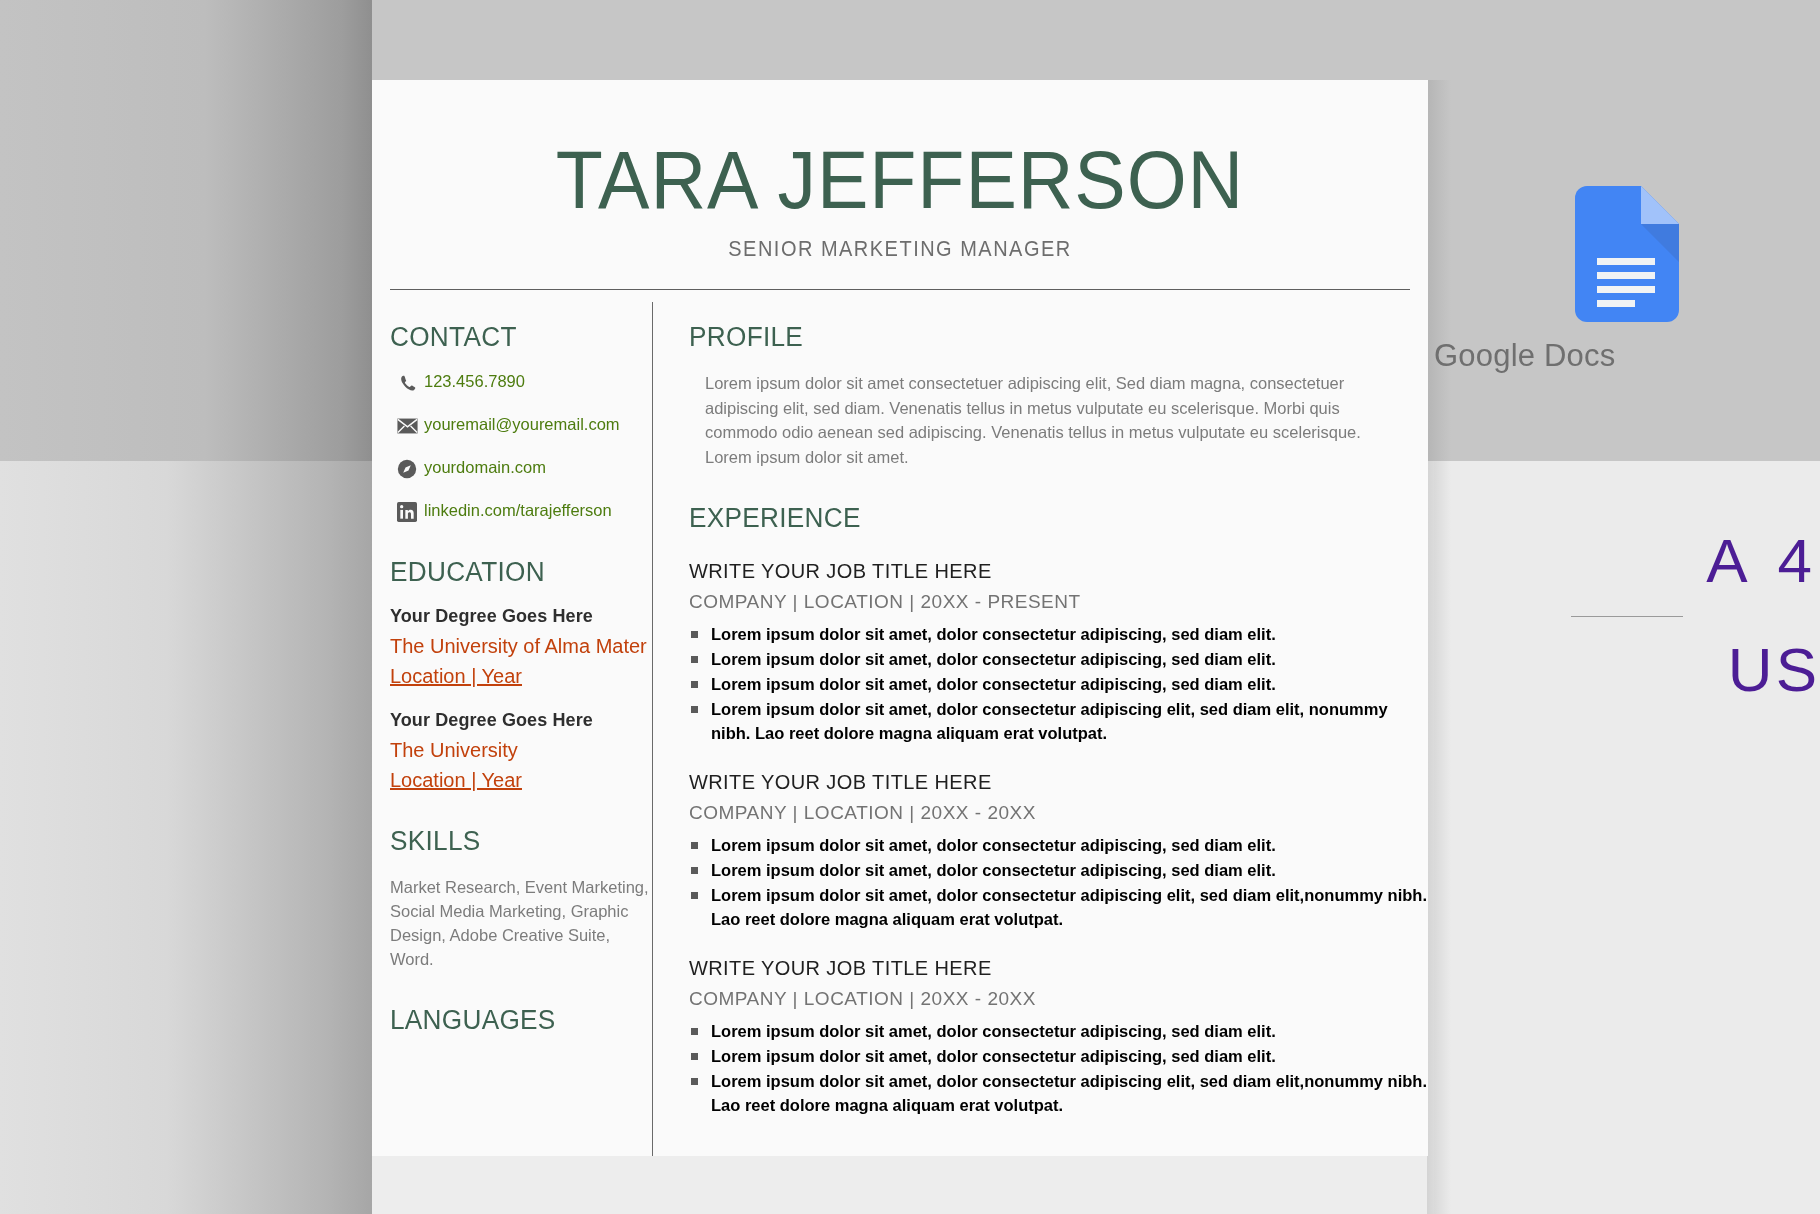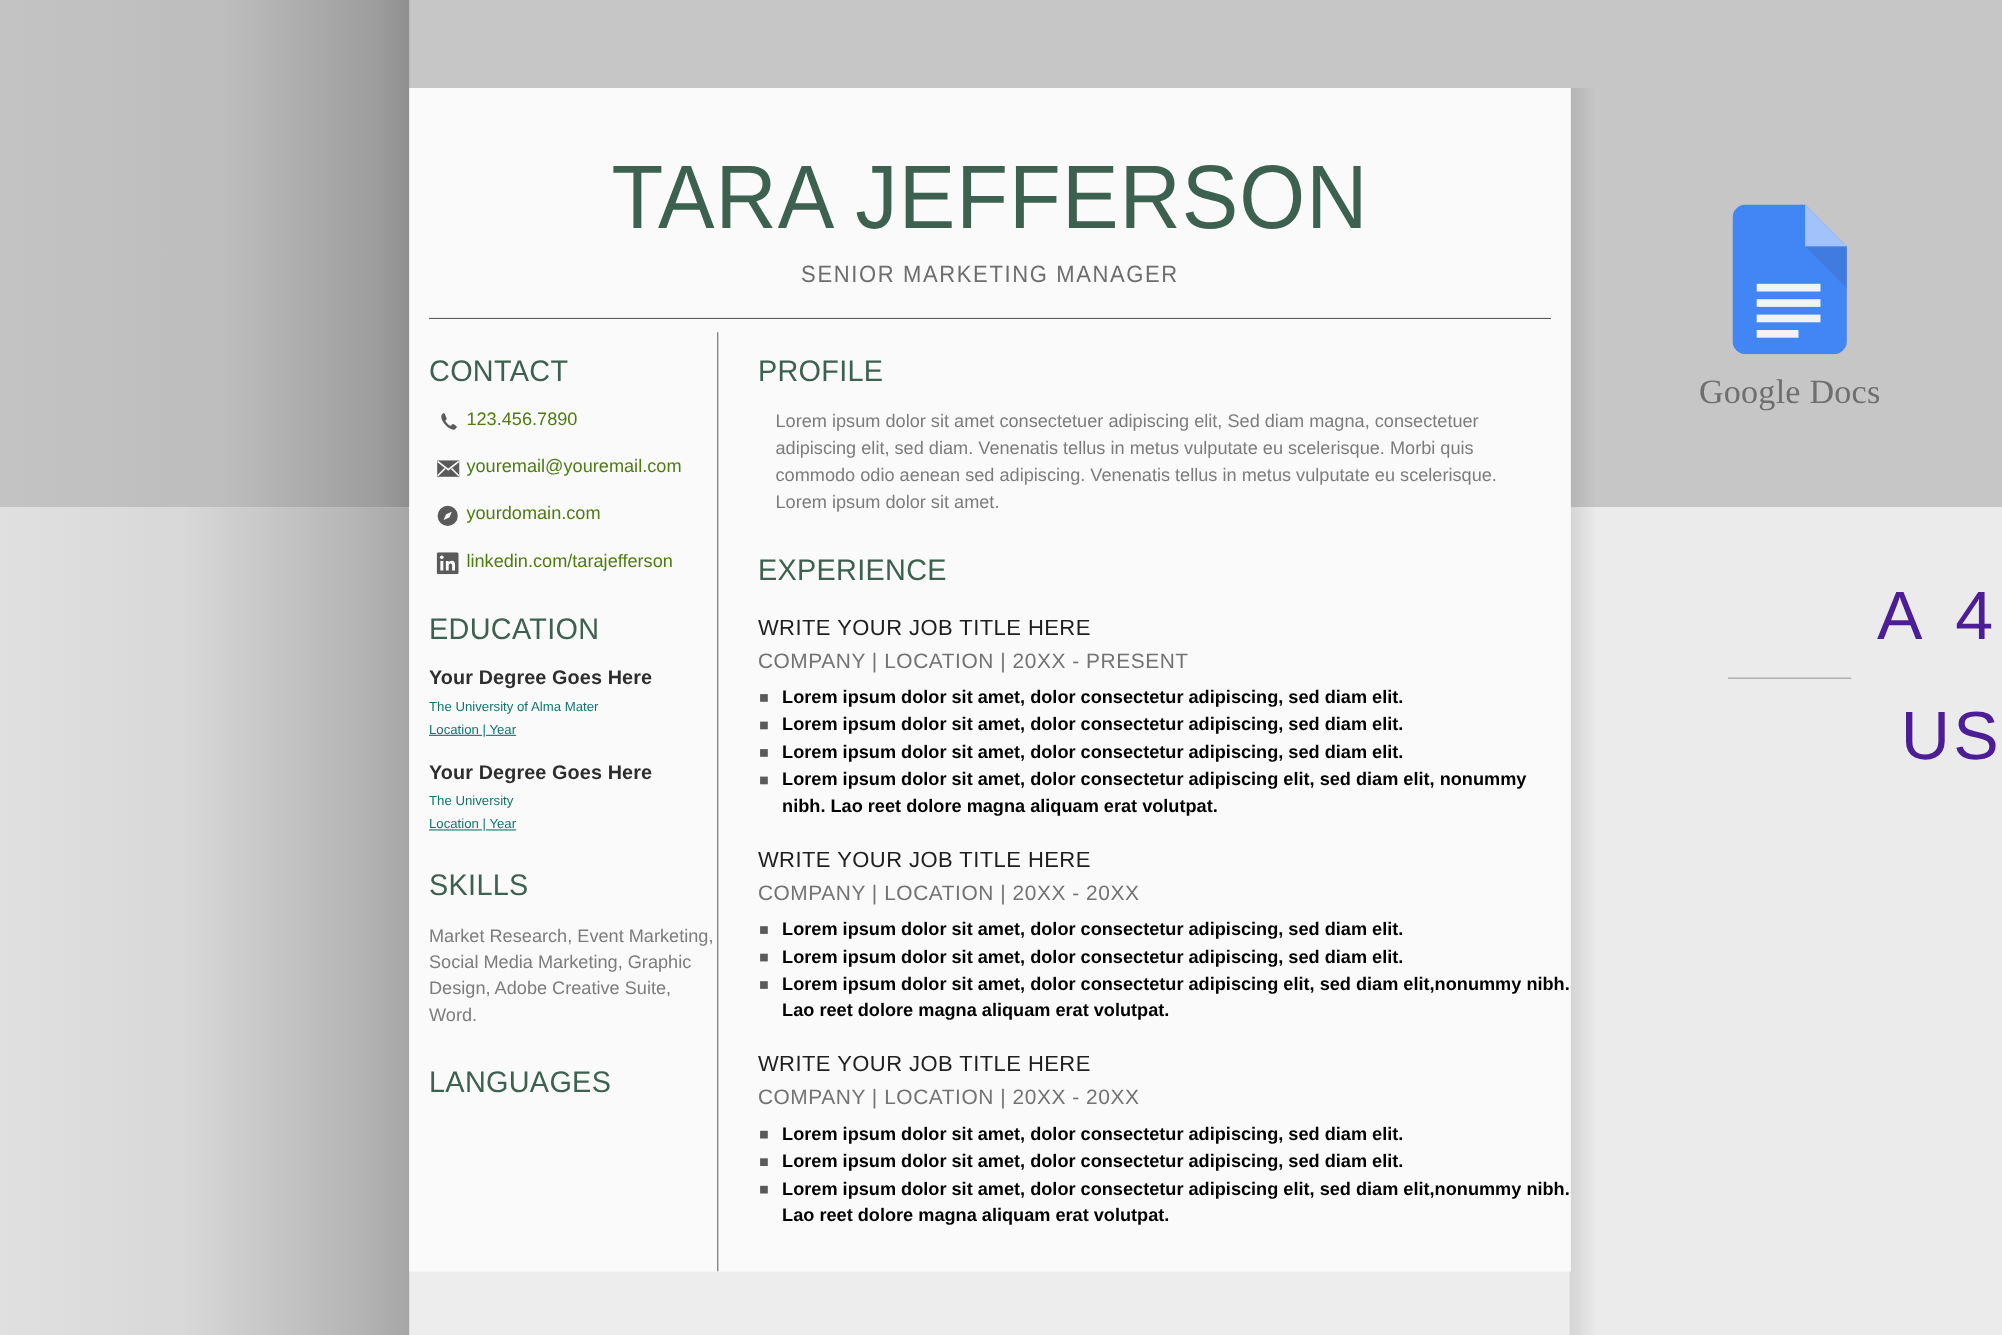--- a/index.html
+++ b/index.html
@@ -154,22 +154,22 @@
   
   .edu-item { margin-bottom: 22px; }
   .edu-degree {
     color: #2e2e2e;
     font-size: 18px;
     font-weight: 700;
     margin: 0 0 8px 0;
     letter-spacing: 0.1px;
   }
   .edu-school, .edu-meta {
-    color: #0f766e;
-    font-size: 12px;
+    color: #c2410c;
+    font-size: 20px;
     margin: 0 0 7px 0;
   }
   .edu-meta { margin-bottom: 0; text-decoration: underline; }
 
   
   .skills-text {
     color: #7c7c7c;
     font-size: 16.5px;
     line-height: 24px;
     margin: 0;
@@ -215,22 +215,21 @@
     height: 7px;
     background: #5a5a5a;
   }
 
   
   .gdocs-block {
     position: absolute;
     left: 1434px;
     top: 186px;
     width: 386px;
-    text-align: center;
-    font-family: Liberation Serif, serif;
+    text-align: left;
   }
   .gdocs-icon-wrap {
     display: flex;
     justify-content: center;
   }
   .gdocs-label {
     margin-top: 16px;
     font-size: 31px;
     color: #6f6f6f;
     letter-spacing: 0.2px;

